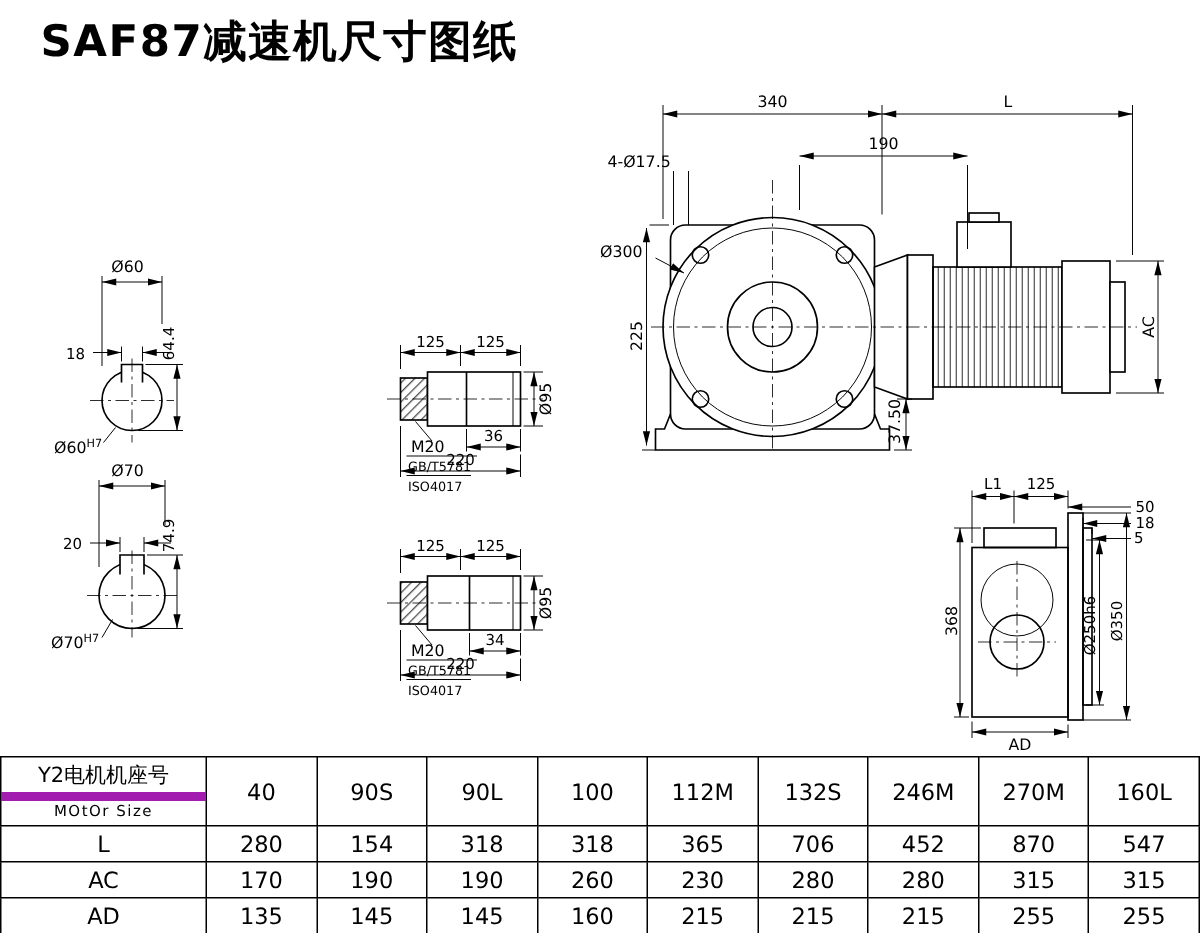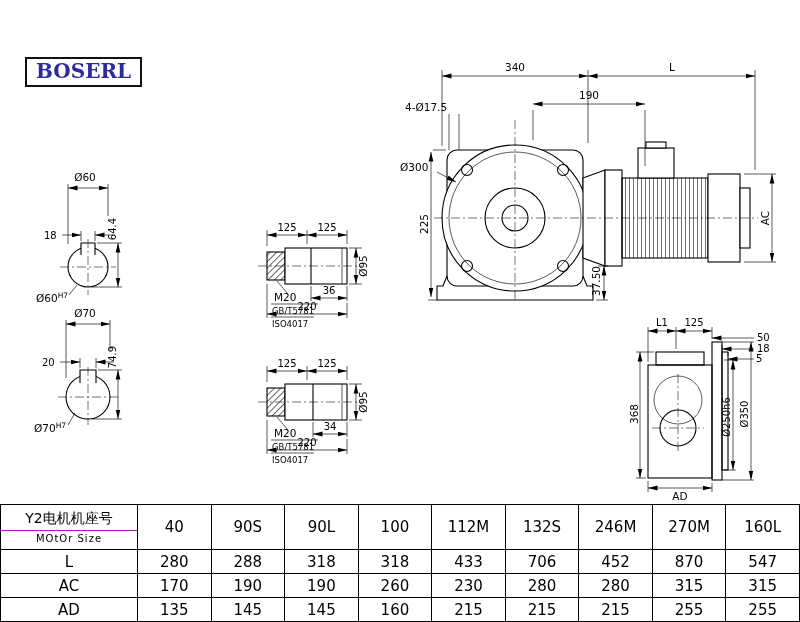--- a/index.html
+++ b/index.html
@@ -19,21 +19,21 @@
   .cl{fill:none;stroke:#000;stroke-width:.55;stroke-dasharray:9 3 2 3}
   svg text{font:10.5px "DejaVu Sans",sans-serif;fill:#000}
   svg text.s{font-size:8.5px}
   svg text.m{font-size:10px}
   
   .dim-table{position:absolute;left:0;top:504px;width:800px;border-collapse:collapse;table-layout:fixed}
   .dim-table td{border:1px solid #000;text-align:center;vertical-align:middle;height:24px;
                 padding:0;font-size:15px;font-family:"DejaVu Sans","Liberation Sans",sans-serif}
   .r-head td{height:45px}
   .hd-cell{padding:0}
-  .hd-cn{border-bottom:1px solid #a21caf;font-size:14px;padding:3px 0 2px}
+  .hd-cn{border-bottom:6px solid #a21caf;font-size:14px;padding:3px 0 2px}
   .hd-en{font-size:10px;letter-spacing:1px;padding:2px 0 3px}
 </style>
 </head>
 <body>
 
 <div class="canvas">
 
   <svg class="drawing" width="800" height="505" viewBox="0 0 800 505">
     <defs>
       <marker id="ae" markerWidth="11" markerHeight="8" refX="9.5" refY="3" orient="auto" markerUnits="userSpaceOnUse">
@@ -277,21 +277,21 @@
       <text class="m" x="42" y="366">20</text>
       <line class="tl" x1="98" y1="370" x2="122" y2="370"></line>
       <line class="tl" x1="92" y1="419" x2="122" y2="419"></line>
       <line class="tl" x1="118" y1="370" x2="118" y2="419" marker-start="url(#as)" marker-end="url(#ae)"></line>
       <text class="m" transform="rotate(-90 116 357)" x="116" y="357" text-anchor="middle">74.9</text>
       <text x="34" y="432"><tspan>Ø70</tspan><tspan dy="-4" font-size="7.5">H7</tspan></text>
       <line class="tl" x1="68" y1="425" x2="75" y2="413"></line>
     </g>
   </svg>
 
-  <div class="logo">BOSERL</div>
+  <div class="title">SAF87减速机尺寸图纸</div>
 
   <table class="dim-table">
     <colgroup>
       <col style="width:137px">
       <col>
         <col>
         <col>
         <col>
         <col>
         <col>
@@ -311,24 +311,24 @@
         <td>100</td>
         <td>112M</td>
         <td>132S</td>
         <td>246M</td>
         <td>270M</td>
         <td>160L</td>
       </tr>
       <tr>
         <td>L</td>
         <td>280</td>
-        <td>288</td>
+        <td>154</td>
         <td>318</td>
         <td>318</td>
-        <td>433</td>
+        <td>365</td>
         <td>706</td>
         <td>452</td>
         <td>870</td>
         <td>547</td>
       </tr>
       <tr>
         <td>AC</td>
         <td>170</td>
         <td>190</td>
         <td>190</td>

